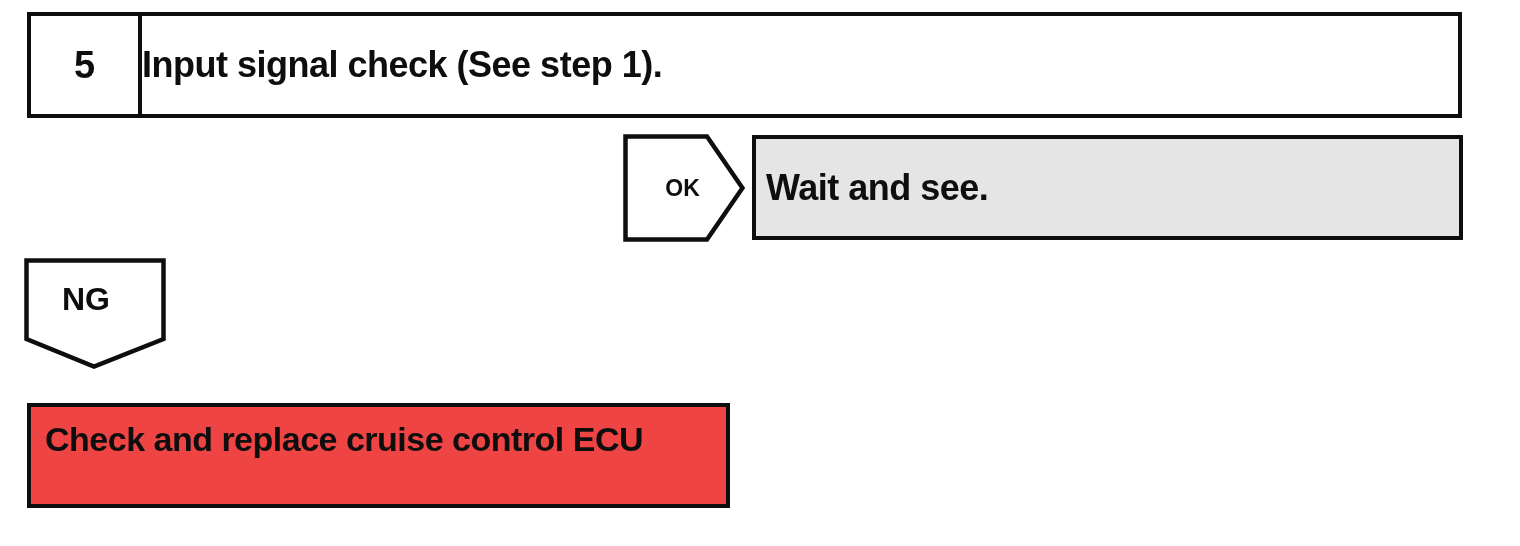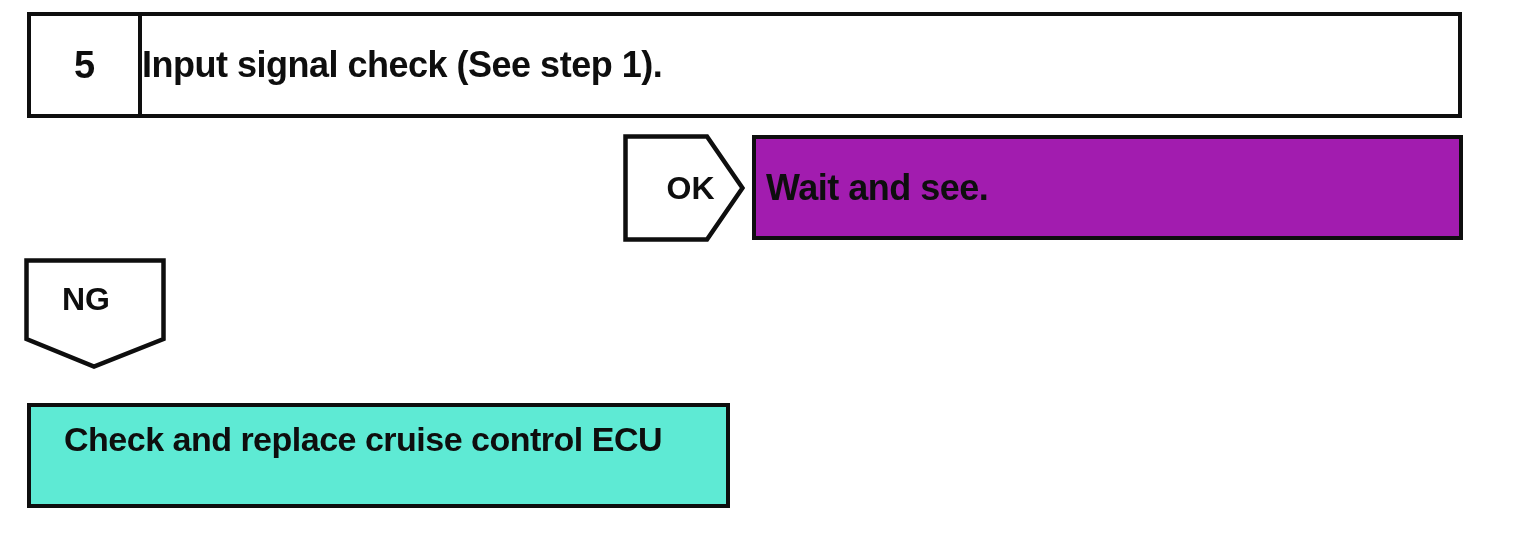--- a/index.html
+++ b/index.html
@@ -49,36 +49,35 @@
     left: 623px; top: 134px;
     width: 122px; height: 108px;
   }
   .ok-label {
     position: absolute;
     left: 625px; top: 136px;
     width: 115px; height: 104px;
     display: flex;
     align-items: center;
     justify-content: center;
-    font-size: 32px;
-    padding-left: 8px;
+    font-size: 23px;
   }
   
   .wait-box {
     position: absolute;
     left: 752px; top: 135px;
     width: 711px; height: 105px;
     border: 4px solid #0e0e0e;
     box-sizing: border-box;
     display: flex;
     align-items: center;
     padding-left: 10px;
     font-size: 36px;
     letter-spacing: -0.5px;
-    background: #a21caf;
+    background: #e5e5e5;
     white-space: nowrap;
   }
   
   .ng-shape {
     position: absolute;
     left: 24px; top: 258px;
     width: 142px; height: 112px;
   }
   .ng-label {
     position: absolute;
@@ -89,24 +88,24 @@
     justify-content: center;
     font-size: 32px;
   }
   
   .ng-box {
     position: absolute;
     left: 27px; top: 403px;
     width: 703px; height: 105px;
     border: 4px solid #0e0e0e;
     box-sizing: border-box;
-    padding: 13px 0 0 33px;
+    padding: 13px 0 0 14px;
     font-size: 34px;
     letter-spacing: -0.5px;
-    background: #5eead4;
+    background: #ef4444;
     white-space: nowrap;
   }
 </style>
 </head>
 <body>
 
 <div class="canvas">
 
   <div class="step-box">
     <div class="step-num">5</div>

